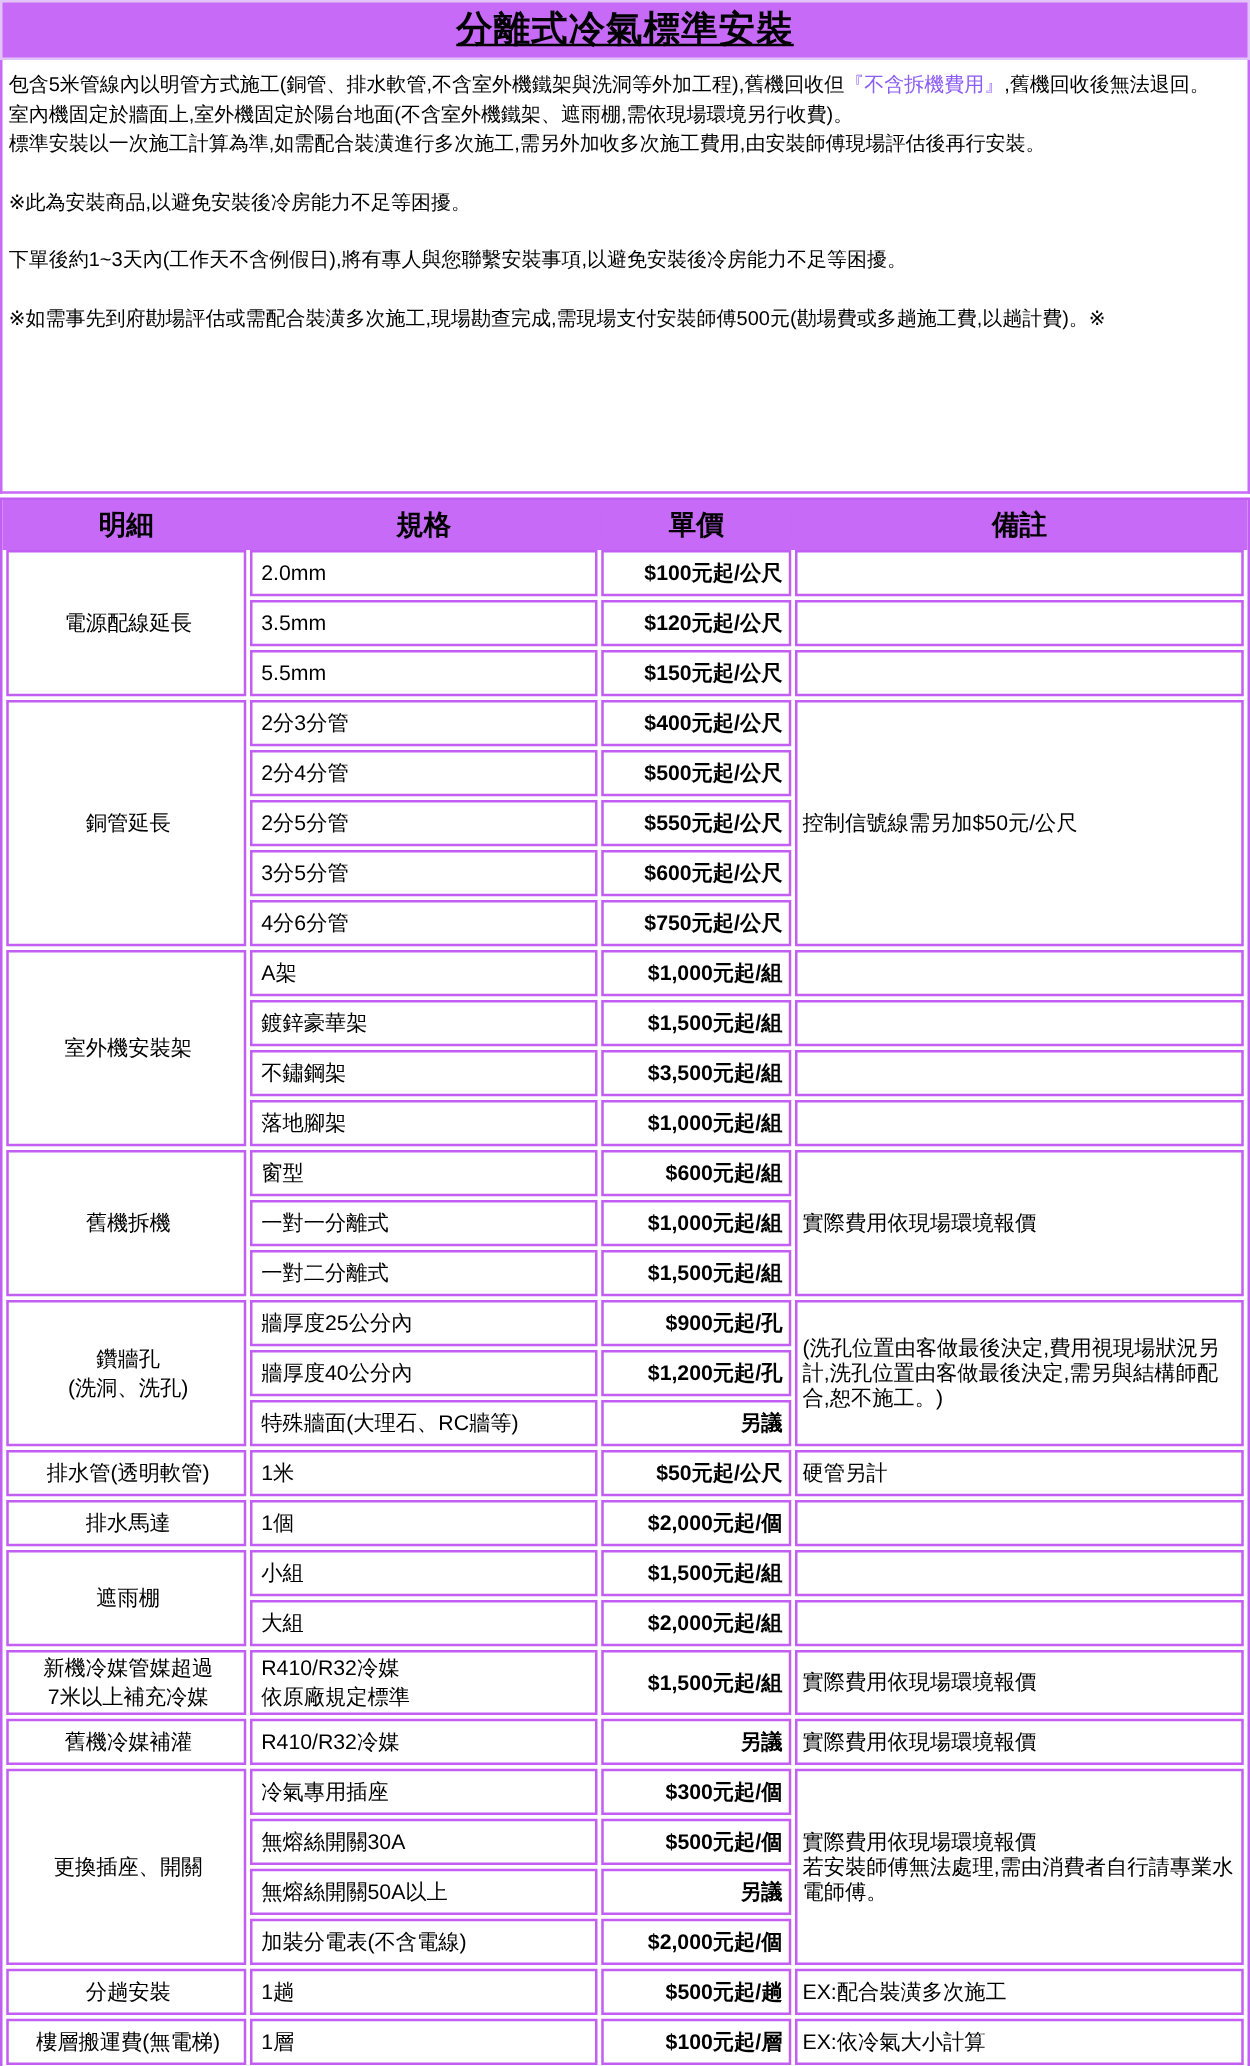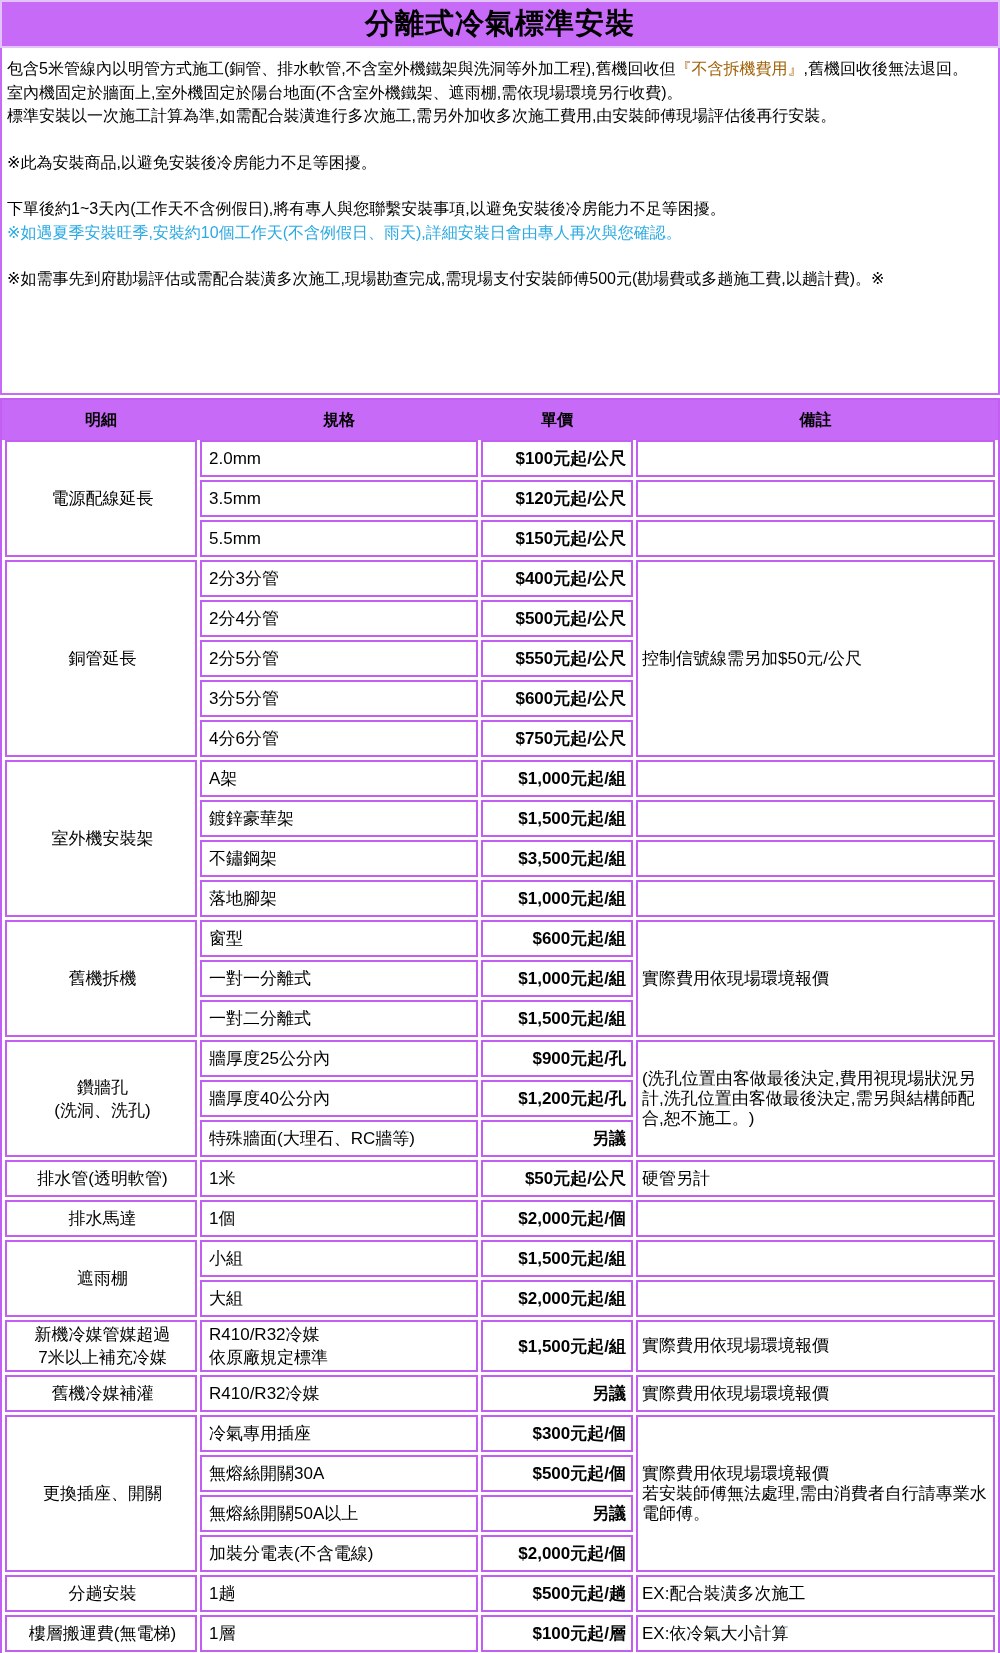--- a/index.html
+++ b/index.html
@@ -6,53 +6,53 @@
   body {
     width:1000px;
     font-family:"Liberation Sans","DejaVu Sans",sans-serif;
     color:#000;
   }
   
   .title-band {
     background:#c76af7;
     border:2px solid #e3c4fa;
     height:44px;
-    display:flex; align-items:center; justify-content:center;
+    display:flex; align-items:center; justify-content:center;text-decoration:underline;
   }
   .title-band h1 {
     margin:0; font-size:29px; font-weight:bold; color:#000; letter-spacing:1px;
   }
   
   .intro-box {
     border:2px solid #c76af7;
     border-top:none;
     padding:9px 5px 6px 5px;
     font-size:16px;
     line-height:23.5px;
     height:330px;
     box-sizing:content-box;
   }
   .intro-box p { margin:0; }
   .intro-box .gap { height:23px; }
-  .red-text  { color:#a16207; }
+  .red-text  { color:#8b5cf6; }
   .blue-text { color:#2aa9e2; }
   
   table.price-table {
     width:1000px;
     box-sizing:border-box;
     border-collapse:separate;
     border-spacing:3px;
     border:2px solid #c25ef2;
     margin-top:3px;
   }
   table.price-table th {
     background:#c76af7;
     border:2px solid #c76af7;
     box-shadow:0 0 0 3px #c76af7;
-    font-size:16px; font-weight:bold; color:#000;
+    font-size:22px; font-weight:bold; color:#000;
     height:30px; padding:0;
   }
   table.price-table td {
     border:2px solid #c25ef2;
     background:#fff;
     height:31px;
     font-size:17px;
     vertical-align:middle;
     white-space:pre-line;
   }
@@ -72,21 +72,20 @@
 </div>
 
 <div class="intro-box">
   <p><span>包含5米管線內以明管方式施工(銅管、排水軟管,不含室外機鐵架與洗洞等外加工程),舊機回收但</span><span class="red-text">『不含拆機費用』</span><span>,舊機回收後無法退回。</span></p>
   <p>室內機固定於牆面上,室外機固定於陽台地面(不含室外機鐵架、遮雨棚,需依現場環境另行收費)。</p>
   <p>標準安裝以一次施工計算為準,如需配合裝潢進行多次施工,需另外加收多次施工費用,由安裝師傅現場評估後再行安裝。</p>
   <div class="gap"></div>
   <p>※此為安裝商品,以避免安裝後冷房能力不足等困擾。</p>
   <div class="gap"></div>
   <p>下單後約1~3天內(工作天不含例假日),將有專人與您聯繫安裝事項,以避免安裝後冷房能力不足等困擾。</p>
-  <p class="blue-text">※如遇夏季安裝旺季,安裝約10個工作天(不含例假日、雨天),詳細安裝日會由專人再次與您確認。</p>
   <div class="gap"></div>
   <p>※如需事先到府勘場評估或需配合裝潢多次施工,現場勘查完成,需現場支付安裝師傅500元(勘場費或多趟施工費,以趟計費)。※</p>
 </div>
 
 <table class="price-table">
   <colgroup>
     <col class="c-item">
       <col class="c-spec">
       <col class="c-price">
       <col class="c-note">

